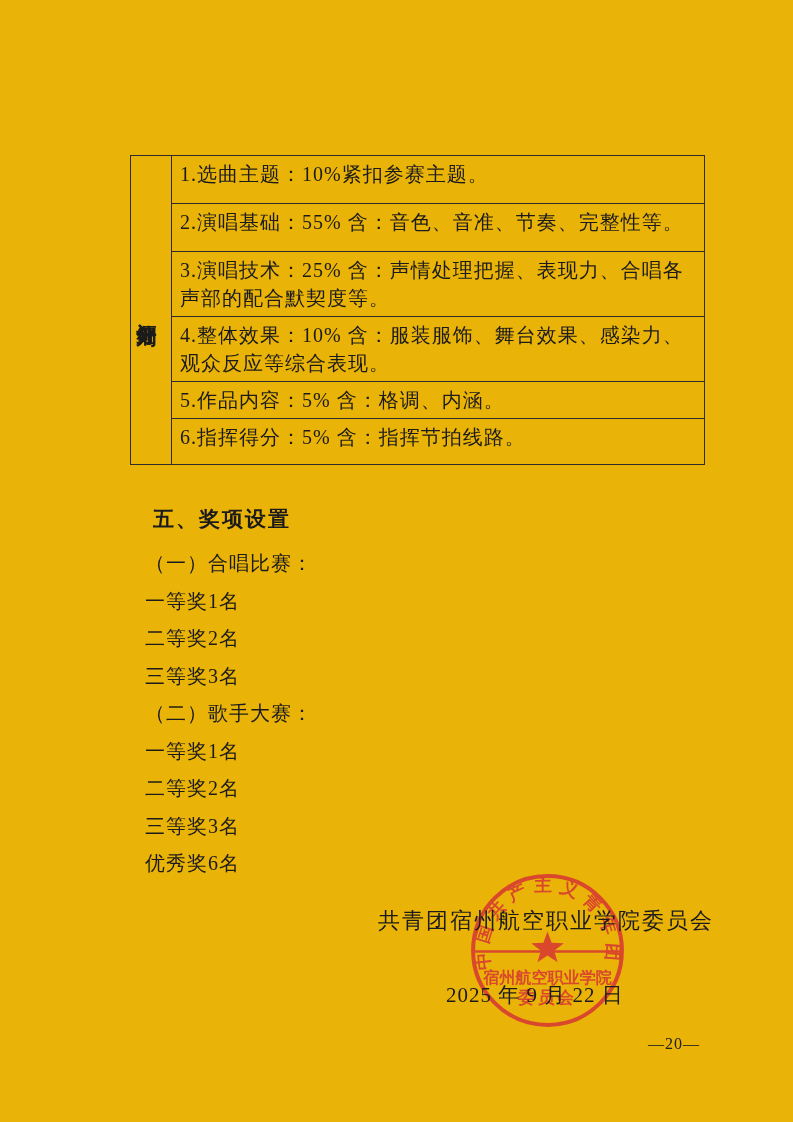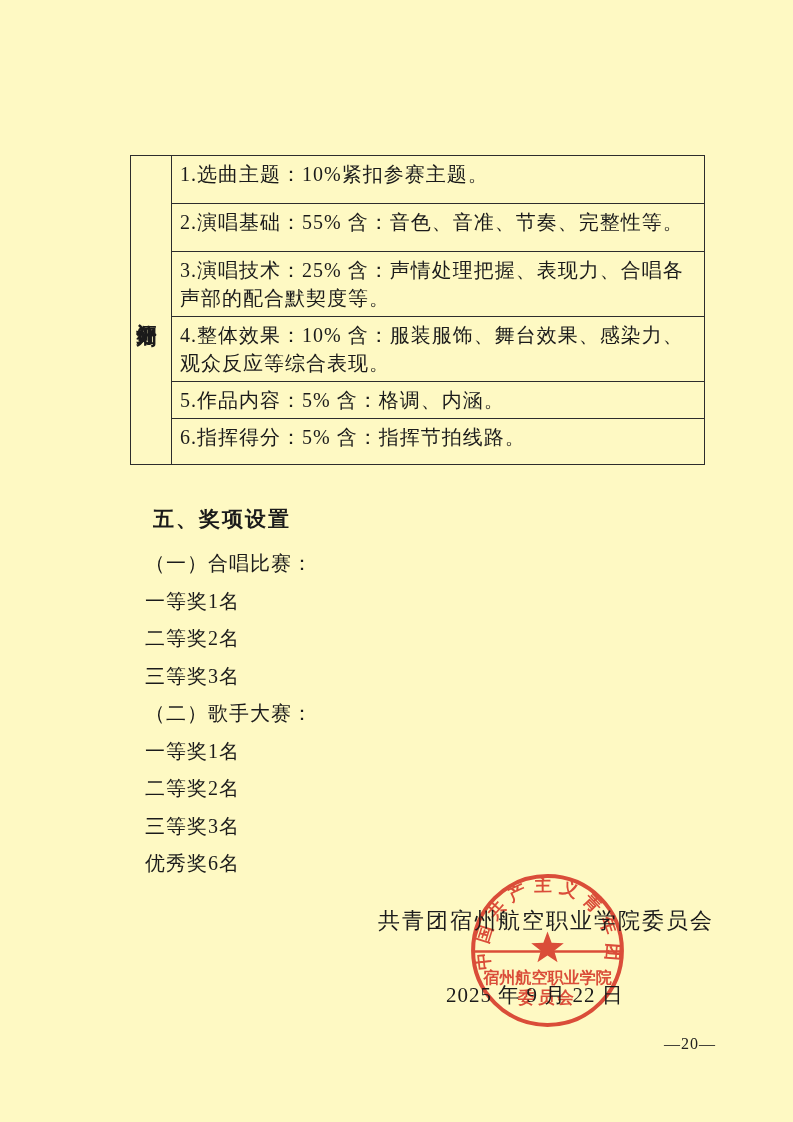--- a/index.html
+++ b/index.html
@@ -1,17 +1,17 @@
 <!DOCTYPE html>
 <html style="--seal-color: #d8402f;"><head>
 <meta charset="utf-8">
 <style>
   html,body { margin:0; padding:0; background:#ffffff; }
   .page {
-    position:relative; width:793px; height:1122px; background:#fef9c3;
+    position:relative; width:793px; height:1122px; background:#eab308;
     font-family:"Liberation Serif","DejaVu Serif",serif; color:#1b1b1b;
     overflow:hidden;
   }
 
   
   table.scoring {
     position:absolute; left:130px; top:155px;
     border-collapse:collapse; table-layout:fixed; width:574px;
   }
   table.scoring td {
@@ -43,21 +43,21 @@
   .sign-date { position:absolute; left:446px; top:944px; font-size:21px; letter-spacing:1px; z-index:3; white-space:nowrap;margin-top:37px; }
 
   
   .seal { position:absolute; left:457px; top:860px; width:181px; height:181px; z-index:2; opacity:0.93; }
   .seal text { font-family:"Liberation Sans","DejaVu Sans",sans-serif; fill:var(--seal-color,#d8402f); }
   .seal .arc-text   { font-size:17.5px; letter-spacing:7px; font-weight:600; }
   .seal .inner-line1{ font-size:16px;  font-weight:bold; }
   .seal .inner-line2{ font-size:16.5px; font-weight:bold; letter-spacing:3px; }
 
   
-  .page-num { position:absolute; left:664px; top:1035px; font-size:16px; letter-spacing:1px; color:#222; }
+  .page-num { position:absolute; left:648px; top:1035px; font-size:16px; letter-spacing:1px; color:#222; }
 </style>
 </head>
 <body>
 
 <div class="page">
 
   <table class="scoring">
     <colgroup>
         <col style="width:41px">
         <col style="width:533px">

